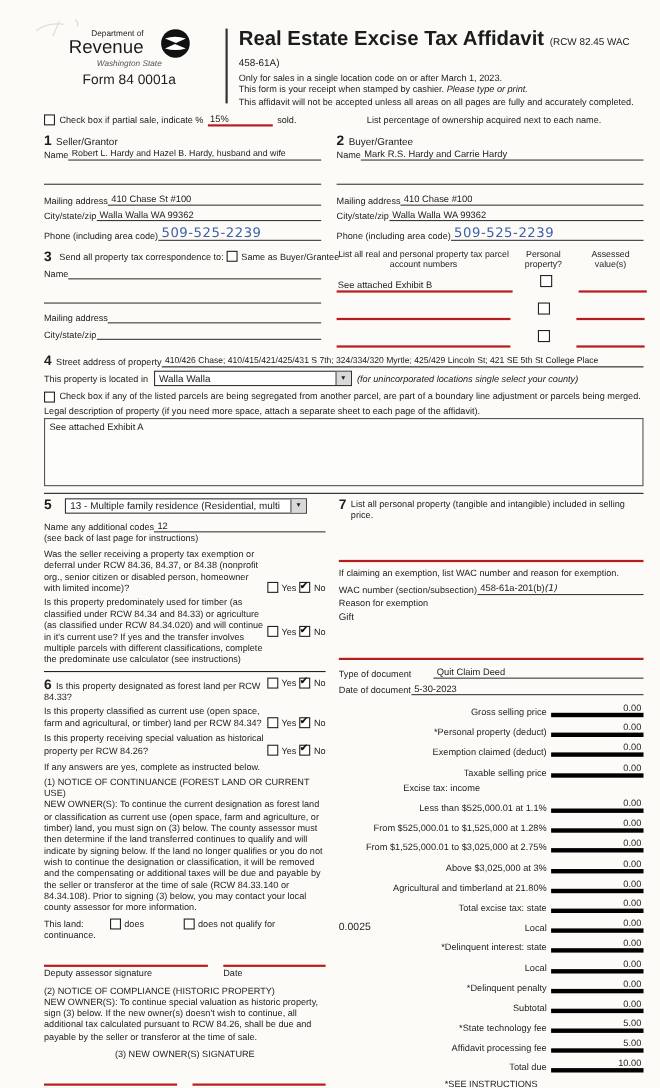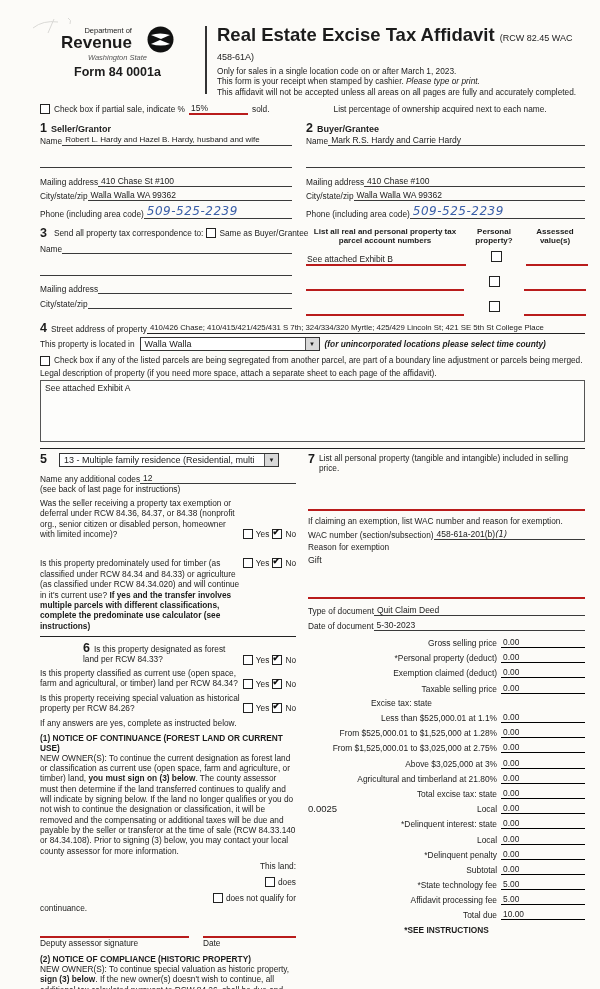--- a/index.html
+++ b/index.html
@@ -1,37 +1,37 @@
 <!DOCTYPE html>
 <html><head>
 <meta charset="utf-8">
 <style>
   html,body{margin:0;padding:0;}
   body{width:600px;height:989px;overflow:hidden;background:#e9e8e4;}
   .page{position:relative;width:600px;height:989px;background:#fcfbf8;font-family:"Liberation Sans",sans-serif;color:#1c1c1c;}
   .content{position:absolute;left:40px;top:26px;width:545px;}
   .sm{font-size:8.3px;line-height:1.25;}
-  .b{font-weight:bold;}
+  .b{font-weight:normal;}
   .i{font-style:italic;}
   .row{display:flex;align-items:flex-end;}
   .lbl{white-space:nowrap;font-size:8.3px;}
   .fill{flex:1;border-bottom:1px solid #3a3a3a;padding:0 3px;min-height:10px;font-size:8.5px;}
   .u{border-bottom:2px solid #b91c1c;}
   .cb{display:inline-block;width:8px;height:8px;border:1.1px solid #222;position:relative;flex:none;background:#fff;}
   .cb.checked::after{content:"✔";position:absolute;left:-1px;top:-3px;font-size:9px;font-weight:bold;color:#111;}
   .secnum{font-size:12.5px;font-weight:bold;margin-right:4px;line-height:1;}
-  .hand{font-family:"DejaVu Sans",sans-serif;font-style:italic;color:#3b5fa8;letter-spacing:.5px;}
+  .hand{font-family:"DejaVu Sans",sans-serif;color:#3b5fa8;letter-spacing:.5px;}
   .handk{font-family:"DejaVu Sans",sans-serif;font-style:italic;color:#222;}
   .combo{border:1.5px solid #333;display:flex;align-items:stretch;background:#fff;}
   .combo .val{padding:1px 4px;font-size:9px;white-space:nowrap;overflow:hidden;flex:1;}
   .combo .arr{width:13px;background:#d9d9d9;border-left:1px solid #555;display:flex;align-items:center;justify-content:center;font-size:6px;flex:none;}
   .yn{display:flex;gap:3px;align-items:center;white-space:nowrap;font-size:8.3px;}
   .trow{display:flex;align-items:flex-end;margin-bottom:4.2px;font-size:8.4px;}
   .tlabel{flex:1;text-align:right;white-space:nowrap;}
-  .tline{width:80px;border-bottom:1px solid #000000;text-align:left;padding:0 2px;margin-left:4px;}
+  .tline{width:80px;border-bottom:4px solid #000000;text-align:right;padding:0 2px;margin-left:4px;}
   .theader{justify-content:center;margin-right:90px;font-size:8.4px;}
   .tprefix{font-size:9.5px;margin-right:26px;}
   hr.full{border:none;border-top:1.3px solid #222;margin:4px 0;}
   .pencil{position:absolute;left:28px;top:8px;opacity:.35;}
 </style>
 </head>
 <body>
 
 <div class="page">
 
@@ -174,21 +174,21 @@
         <span class="secnum">4</span>
         <span class="lbl">Street address of property</span>
         <span class="fill" style="font-size:7.8px;border-bottom:1.6px solid #222;">410/426 Chase; 410/415/421/425/431 S 7th; 324/334/320 Myrtle; 425/429 Lincoln St; 421 SE 5th St College Place</span>
       </div>
       <div class="row" style="margin-top:3px;align-items:center;gap:5px;">
         <span class="lbl">This property is located in</span>
         <span class="combo" style="width:178px;">
           <span class="val">Walla Walla</span>
           <span class="arr">▼</span>
         </span>
-        <span class="b i" style="font-size:8.3px;">(for unincorporated locations please select time county)</span>
+        <span class="b i" style="font-size:8.3px;">(for unincorporated locations single select your county)</span>
       </div>
       <div class="row" style="margin-top:4px;align-items:flex-start;gap:4px;">
         <span class="cb" style="margin-top:1px;"></span>
         <span class="sm">Check box if any of the listed parcels are being segregated from another parcel, are part of a boundary line adjustment or parcels being merged.</span>
       </div>
       <div class="sm" style="margin-top:2px;">Legal description of property (if you need more space, attach a separate sheet to each page of the affidavit).</div>
       <div style="border:1.5px solid #555;height:56px;padding:2px 4px;font-size:8.5px;margin-top:1px;background:#fdfdfb;">See attached Exhibit A</div>
     </div>
 
     <hr class="full" style="margin-top:6px;">
@@ -210,33 +210,33 @@
         <div class="sm">(see back of last page for instructions)</div>
         <div class="row" style="margin-top:4px;align-items:flex-end;">
           <span class="sm" style="flex:1;">Was the seller receiving a property tax exemption or deferral under RCW 84.36, 84.37, or 84.38 (nonprofit org., senior citizen or disabled person, homeowner with limited income)?</span>
           <span class="yn" style="margin-left:2px;">
             <span class="cb"></span>
               <span>Yes</span>
             <span class="cb checked"></span>
               <span>No</span>
           </span>
         </div>
-        <div class="row" style="margin-top:19px;align-items:flex-start;">
+        <div class="row" style="margin-top:3px;align-items:center;">
           <span class="sm" style="flex:1;"><span>Is this property predominately used for timber (as classified under RCW 84.34 and 84.33) or agriculture (as classified under RCW 84.34.020) and will continue in it's current use? </span><span class="b">If yes and the transfer involves multiple parcels with different classifications, complete the predominate use calculator (see instructions)</span></span>
           <span class="yn" style="margin-left:2px;">
             <span class="cb"></span>
               <span>Yes</span>
             <span class="cb checked"></span>
               <span>No</span>
           </span>
         </div>
 
         <hr class="full" style="margin:5px 0;">
 
-        <div class="row" style="align-items:flex-end;margin-left:43px;">
+        <div class="row" style="align-items:flex-start;">
           <span class="sm" style="flex:1;"><span class="secnum">6</span><span>Is this property designated as forest land per RCW 84.33?</span></span>
           <span class="yn">
               <span class="cb"></span>
               <span>Yes</span>
               <span class="cb checked"></span>
               <span>No</span>
             </span>
         </div>
         <div class="row" style="margin-top:3px;align-items:flex-end;">
           <span class="sm" style="flex:1;">Is this property classified as current use (open space, farm and agricultural, or timber) land per RCW 84.34?</span>
@@ -252,21 +252,21 @@
           <span class="yn">
               <span class="cb"></span>
               <span>Yes</span>
               <span class="cb checked"></span>
               <span>No</span>
             </span>
         </div>
         <div class="sm" style="margin-top:5px;">If any answers are yes, complete as instructed below.</div>
         <div class="b" style="font-size:8.3px;margin-top:4px;">(1) NOTICE OF CONTINUANCE (FOREST LAND OR CURRENT USE)</div>
         <div class="sm"><span>NEW OWNER(S): To continue the current designation as forest land or classification as current use (open space, farm and agriculture, or timber) land, </span><span class="b">you must sign on (3) below</span><span>. The county assessor must then determine if the land transferred continues to qualify and will indicate by signing below. If the land no longer qualifies or you do not wish to continue the designation or classification, it will be removed and the compensating or additional taxes will be due and payable by the seller or transferor at the time of sale (RCW 84.33.140 or 84.34.108). Prior to signing (3) below, you may contact your local county assessor for more information.</span></div>
-        <div class="row" style="margin-top:5px;gap:6px;flex-direction:column;">
+        <div class="row" style="margin-top:5px;gap:6px;align-items:center;">
           <span class="lbl">This land:</span>
           <span class="yn" style="margin-left:18px;">
               <span class="cb"></span>
               <span>does</span>
             </span>
           <span class="yn" style="margin-left:30px;">
               <span class="cb"></span>
               <span>does not qualify for</span>
             </span>
         </div>
@@ -304,21 +304,21 @@
         </div>
         <div class="u" style="height:10px;margin-top:26px;"></div>
         <div class="sm" style="margin-top:5px;">If claiming an exemption, list WAC number and reason for exemption.</div>
         <div class="row" style="margin-top:2px;">
           <span class="lbl">WAC number (section/subsection)</span>
           <span class="fill"><span>458-61a-201(b)</span><span class="handk">(1)</span></span>
         </div>
         <div class="sm" style="margin-top:2px;">Reason for exemption</div>
         <div style="font-size:8.8px;margin-top:3px;">Gift</div>
         <div class="u" style="height:10px;margin-top:22px;"></div>
-        <div class="row" style="margin-top:6px;">
+        <div class="row" style="margin-top:6px;gap:20px;">
           <span class="lbl">Type of document</span>
           <span class="fill">Quit Claim Deed</span>
         </div>
         <div class="row" style="margin-top:4px;">
           <span class="lbl">Date of document</span>
           <span class="fill">5-30-2023</span>
         </div>
 
         <div style="margin-top:6px;">
             <div class="trow">
@@ -331,21 +331,21 @@
             </div>
             <div class="trow">
               <span class="tlabel">Exemption claimed (deduct)</span>
               <span class="tline">0.00</span>
             </div>
             <div class="trow">
               <span class="tlabel">Taxable selling price</span>
               <span class="tline">0.00</span>
             </div>
             <div class="trow theader">
-              <span class="">Excise tax: state</span>
+              <span class="">Excise tax: income</span>
             </div>
             <div class="trow">
               <span class="tlabel">Less than $525,000.01 at 1.1%</span>
               <span class="tline">0.00</span>
             </div>
             <div class="trow">
               <span class="tlabel">From $525,000.01 to $1,525,000 at 1.28%</span>
               <span class="tline">0.00</span>
             </div>
             <div class="trow">

